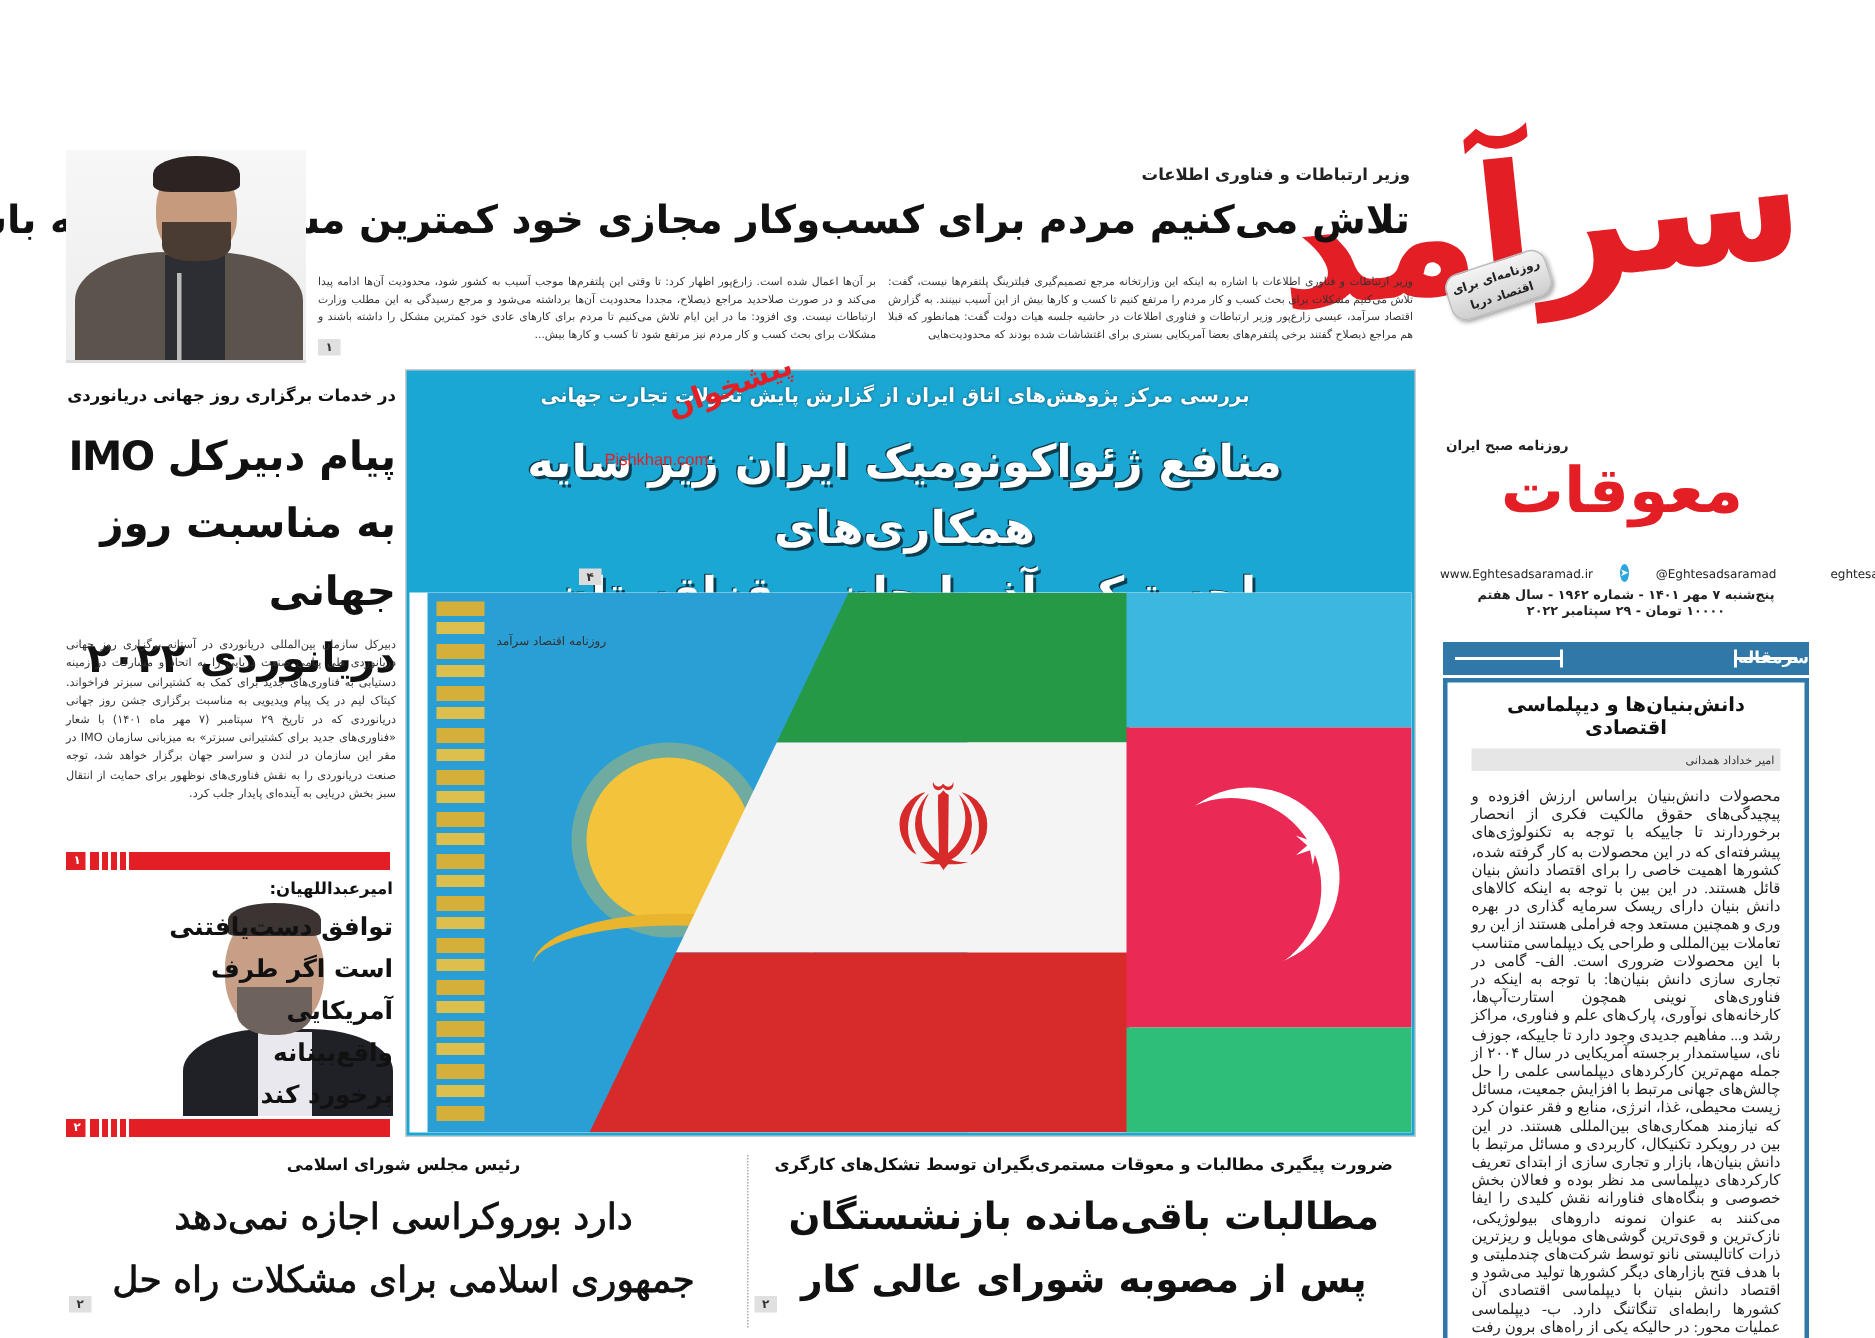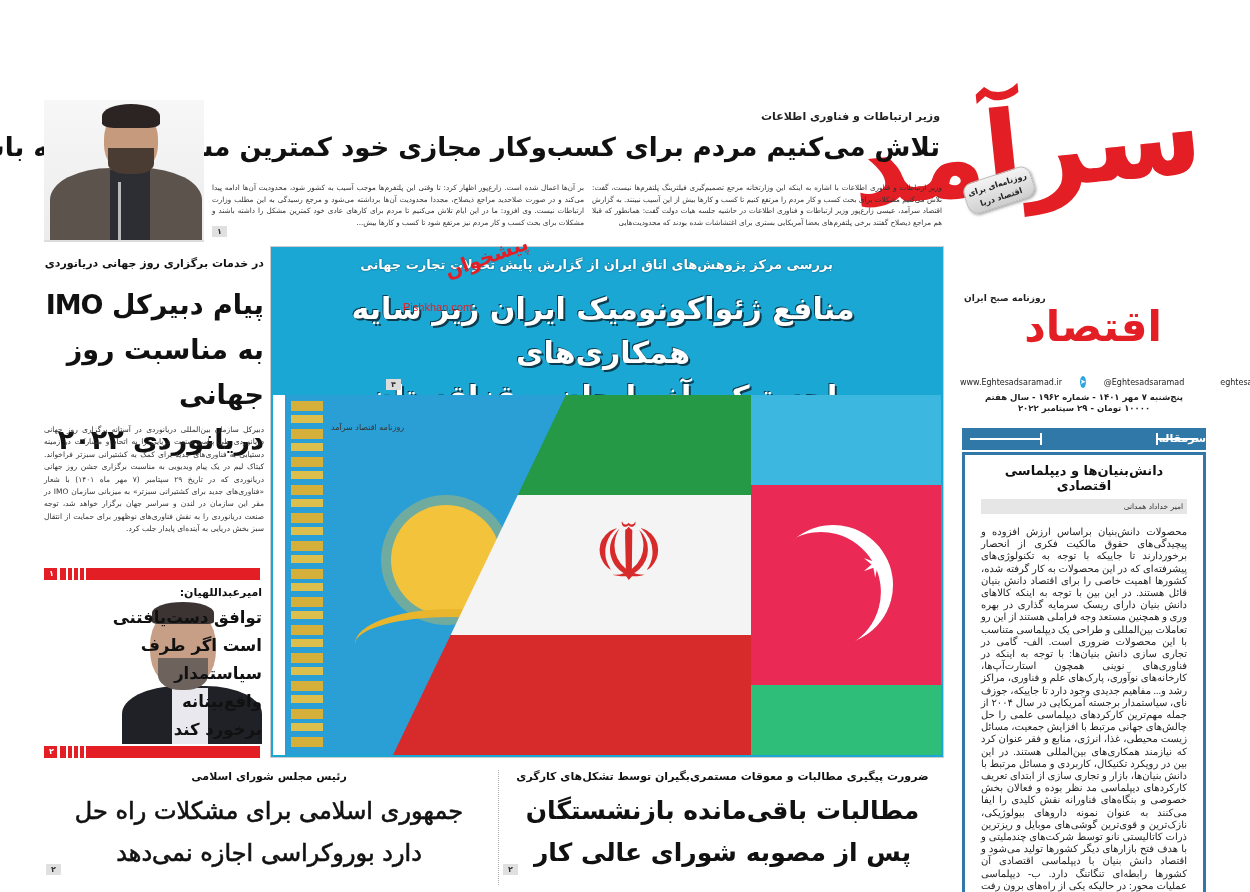--- a/index.html
+++ b/index.html
@@ -96,21 +96,21 @@
   .b-left.b-kicker { left: 44px; width: 450px; }
   .b-left.b-headline { left: 44px; width: 450px; font-weight: normal; font-size: 24px; -webkit-text-stroke: 0.6px #111; }
   .b-num { top: 864px; background: #e0e0e0; color: #333; font-size: 8px; padding: 1px 5px; font-weight: bold; }
   .divider-v { left: 498px; top: 770px; width: 0; height: 115px; border-left: 1px dotted #aaa; }
 </style>
 </head>
 <body>
 
 <div class="abs masthead">
   <div class="logo-big">سرآمد</div>
-  <div class="logo-small-h">اقتصاد</div>
+  <div class="logo-small-h">معوقات</div>
   <div class="pill">روزنامه‌ای برای اقتصاد دریا</div>
   <div class="tagline">روزنامه صبح ایران</div>
   <div class="social">
     <span>www.Eghtesadsaramad.ir</span>
     <span class="tg-icon">➤</span>
     <span>@Eghtesadsaramad</span>
     <span class="ig-icon"></span>
     <span>eghtesadsaramad</span>
   </div>
   <div class="dateline">
@@ -193,36 +193,36 @@
   <div class="qp-suit"></div>
   <div class="qp-shirt"></div>
   <div class="qp-head"></div>
   <div class="qp-hair"></div>
   <div class="qp-beard"></div>
 </div>
 <div class="abs quote-kicker">امیرعبداللهیان:</div>
 <div class="abs quote-headline">
   <div>توافق دست‌یافتنی</div>
   <div>است اگر طرف</div>
-  <div>سیاستمدار</div>
+  <div>آمریکایی</div>
   <div>واقع‌بینانه</div>
   <div>برخورد کند</div>
 </div>
 <div class="abs red-bar" style="top:746px;">
   <span class="stripes"></span>
   <span class="num">۲</span>
 </div>
 
 <div class="abs b-kicker b-right">ضرورت پیگیری مطالبات و معوقات مستمری‌بگیران توسط تشکل‌های کارگری</div>
 <div class="abs b-headline b-right">
   <div>مطالبات باقی‌مانده بازنشستگان</div>
   <div>پس از مصوبه شورای عالی کار</div>
 </div>
 <div class="abs b-num" style="left:503px;">۲</div>
 
 <div class="abs divider-v"></div>
 
 <div class="abs b-kicker b-left">رئیس مجلس شورای اسلامی</div>
 <div class="abs b-headline b-left">
+  <div>دارد بوروکراسی اجازه نمی‌دهد</div>
   <div>جمهوری اسلامی برای مشکلات راه حل</div>
-  <div>دارد بوروکراسی اجازه نمی‌دهد</div>
 </div>
 <div class="abs b-num" style="left:46px;">۲</div>
 
 </body></html>

